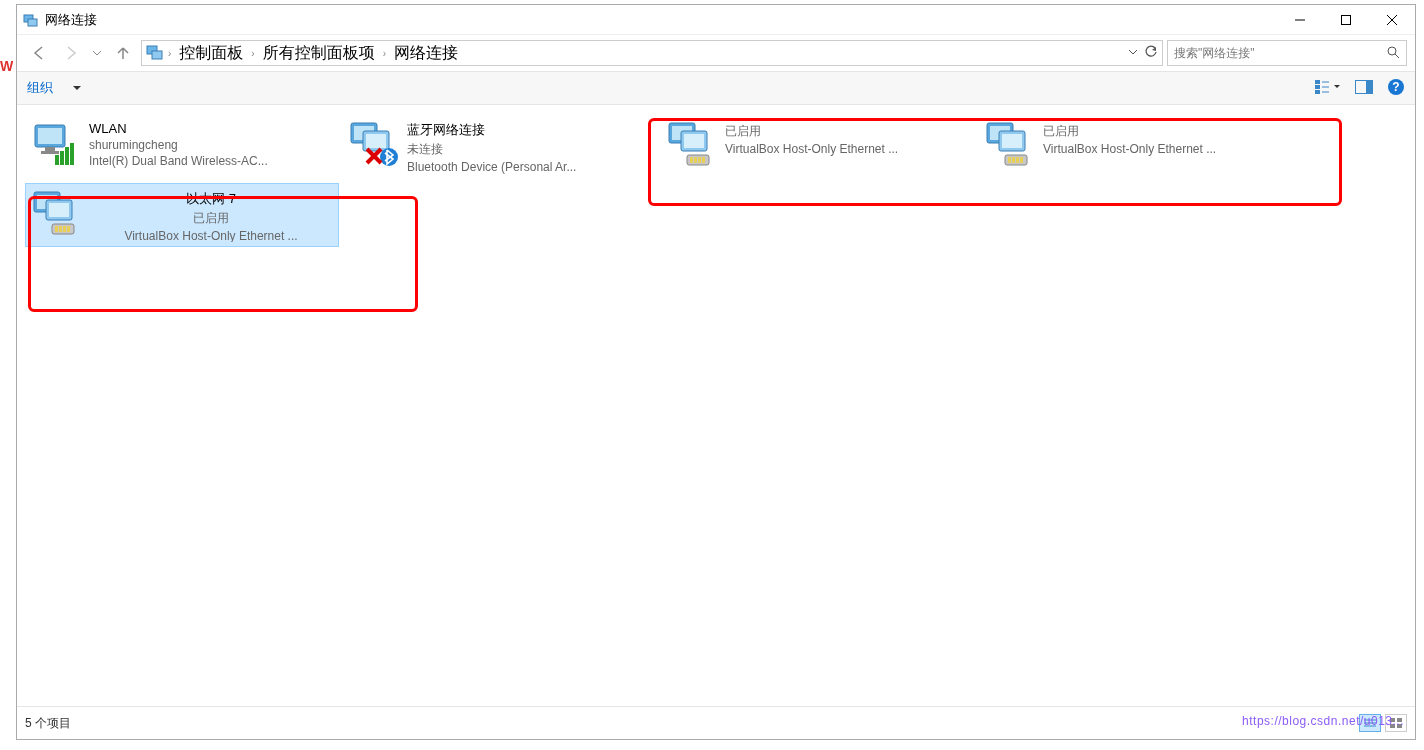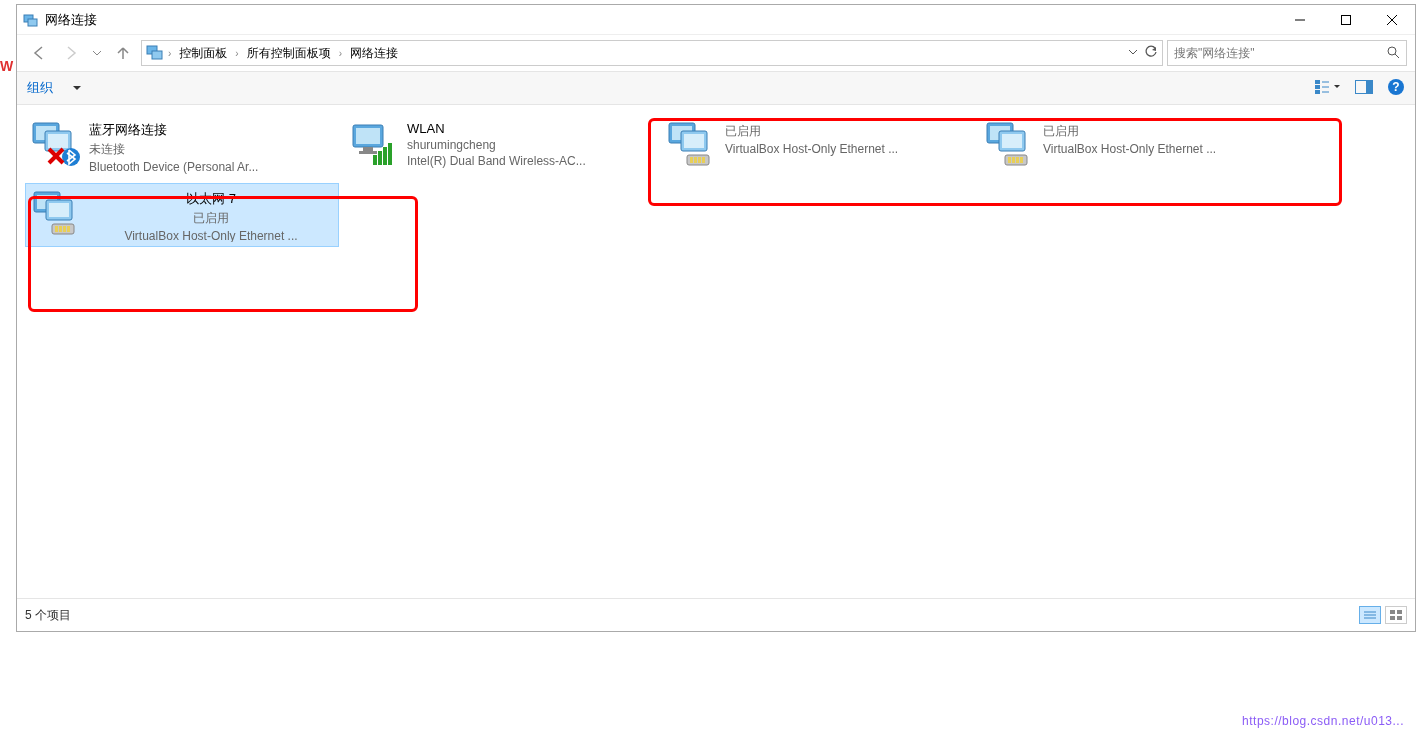--- a/index.html
+++ b/index.html
@@ -10,21 +10,21 @@
       width: 1424px;
       height: 750px;
       overflow: hidden;
       position: relative;
     }
     .window {
       position: absolute;
       left: 16px;
       top: 4px;
       width: 1400px;
-      height: 628px;
+      height: 736px;
       background: #fff;
       border: 1px solid #aaa;
       display: flex;
       flex-direction: column;
     }
     .titlebar {
       height: 30px;
       display: flex;
       align-items: center;
       padding-left: 6px;
@@ -70,21 +70,21 @@
       flex: 1;
       height: 26px;
       border: 1px solid #ccc;
       display: flex;
       align-items: center;
       padding: 0 4px;
       gap: 2px;
     }
     .crumb {
       padding: 17px 4px;
-      font-size: 12px;
+      font-size: 16px;
     }
     .crumb-sep {
       color: #888;
       font-size: 10px;
       padding: 0 2px;
     }
     .addr-trail {
       margin-left: auto;
       display: flex;
       align-items: center;
@@ -358,50 +358,50 @@
             <text x="9" y="13" text-anchor="middle" fill="#fff" font-size="12" font-weight="bold">?</text>
           </svg>
       </span>
     </div>
   </div>
 
   <div class="content">
     <div class="items-grid" id="items-grid">
         <div class="nc-item">
           <div class="nc-icon"><svg width="50" height="50" viewBox="0 0 50 50">
+              <rect x="4" y="6" width="30" height="22" rx="2" fill="#5aa7de" stroke="#3a7fb5"></rect>
+              <rect x="7" y="9" width="24" height="16" fill="#bfe3f7"></rect>
+              <rect x="14" y="28" width="10" height="4" fill="#888"></rect>
+              <rect x="10" y="32" width="18" height="3" fill="#888"></rect>
+              <rect x="24" y="36" width="4" height="10" fill="#2aa12a"></rect>
+              <rect x="29" y="32" width="4" height="14" fill="#2aa12a"></rect>
+              <rect x="34" y="28" width="4" height="18" fill="#2aa12a"></rect>
+              <rect x="39" y="24" width="4" height="22" fill="#2aa12a"></rect>
+            </svg></div>
+          <div class="nc-text">
+            <div class="nc-name">WLAN</div>
+            <div class="nc-status">shurumingcheng</div>
+            <div class="nc-device">Intel(R) Dual Band Wireless-AC...</div>
+          </div>
+        </div>
+        <div class="nc-item">
+          <div class="nc-icon"><svg width="50" height="50" viewBox="0 0 50 50">
               <rect x="2" y="4" width="26" height="20" rx="2" fill="#5aa7de" stroke="#3a7fb5"></rect>
               <rect x="5" y="7" width="20" height="14" fill="#bfe3f7"></rect>
               <rect x="14" y="12" width="26" height="20" rx="2" fill="#8fc9ef" stroke="#3a7fb5"></rect>
               <rect x="17" y="15" width="20" height="14" fill="#d7eefb"></rect>
               <circle cx="40" cy="38" r="9" fill="#1f7fd4"></circle>
               <path d="M38 31 L38 45 L44 40 L36 34 M38 31 L44 36 L36 42" stroke="#fff" stroke-width="1.6" fill="none"></path>
               <line x1="18" y1="30" x2="32" y2="44" stroke="#d00" stroke-width="4"></line>
               <line x1="32" y1="30" x2="18" y2="44" stroke="#d00" stroke-width="4"></line>
             </svg></div>
           <div class="nc-text">
             <div class="nc-name">蓝牙网络连接</div>
             <div class="nc-status">未连接</div>
             <div class="nc-device">Bluetooth Device (Personal Ar...</div>
-          </div>
-        </div>
-        <div class="nc-item">
-          <div class="nc-icon"><svg width="50" height="50" viewBox="0 0 50 50">
-              <rect x="4" y="6" width="30" height="22" rx="2" fill="#5aa7de" stroke="#3a7fb5"></rect>
-              <rect x="7" y="9" width="24" height="16" fill="#bfe3f7"></rect>
-              <rect x="14" y="28" width="10" height="4" fill="#888"></rect>
-              <rect x="10" y="32" width="18" height="3" fill="#888"></rect>
-              <rect x="24" y="36" width="4" height="10" fill="#2aa12a"></rect>
-              <rect x="29" y="32" width="4" height="14" fill="#2aa12a"></rect>
-              <rect x="34" y="28" width="4" height="18" fill="#2aa12a"></rect>
-              <rect x="39" y="24" width="4" height="22" fill="#2aa12a"></rect>
-            </svg></div>
-          <div class="nc-text">
-            <div class="nc-name">WLAN</div>
-            <div class="nc-status">shurumingcheng</div>
-            <div class="nc-device">Intel(R) Dual Band Wireless-AC...</div>
           </div>
         </div>
         <div class="nc-item">
           <div class="nc-icon"><svg width="50" height="50" viewBox="0 0 50 50">
               <rect x="2" y="4" width="26" height="20" rx="2" fill="#5aa7de" stroke="#3a7fb5"></rect>
               <rect x="5" y="7" width="20" height="14" fill="#bfe3f7"></rect>
               <rect x="14" y="12" width="26" height="20" rx="2" fill="#8fc9ef" stroke="#3a7fb5"></rect>
               <rect x="17" y="15" width="20" height="14" fill="#d7eefb"></rect>
               <rect x="20" y="36" width="22" height="10" rx="2" fill="#c8c8c8" stroke="#888"></rect>
               <rect x="23" y="38" width="3" height="6" fill="#e8cf58"></rect>

